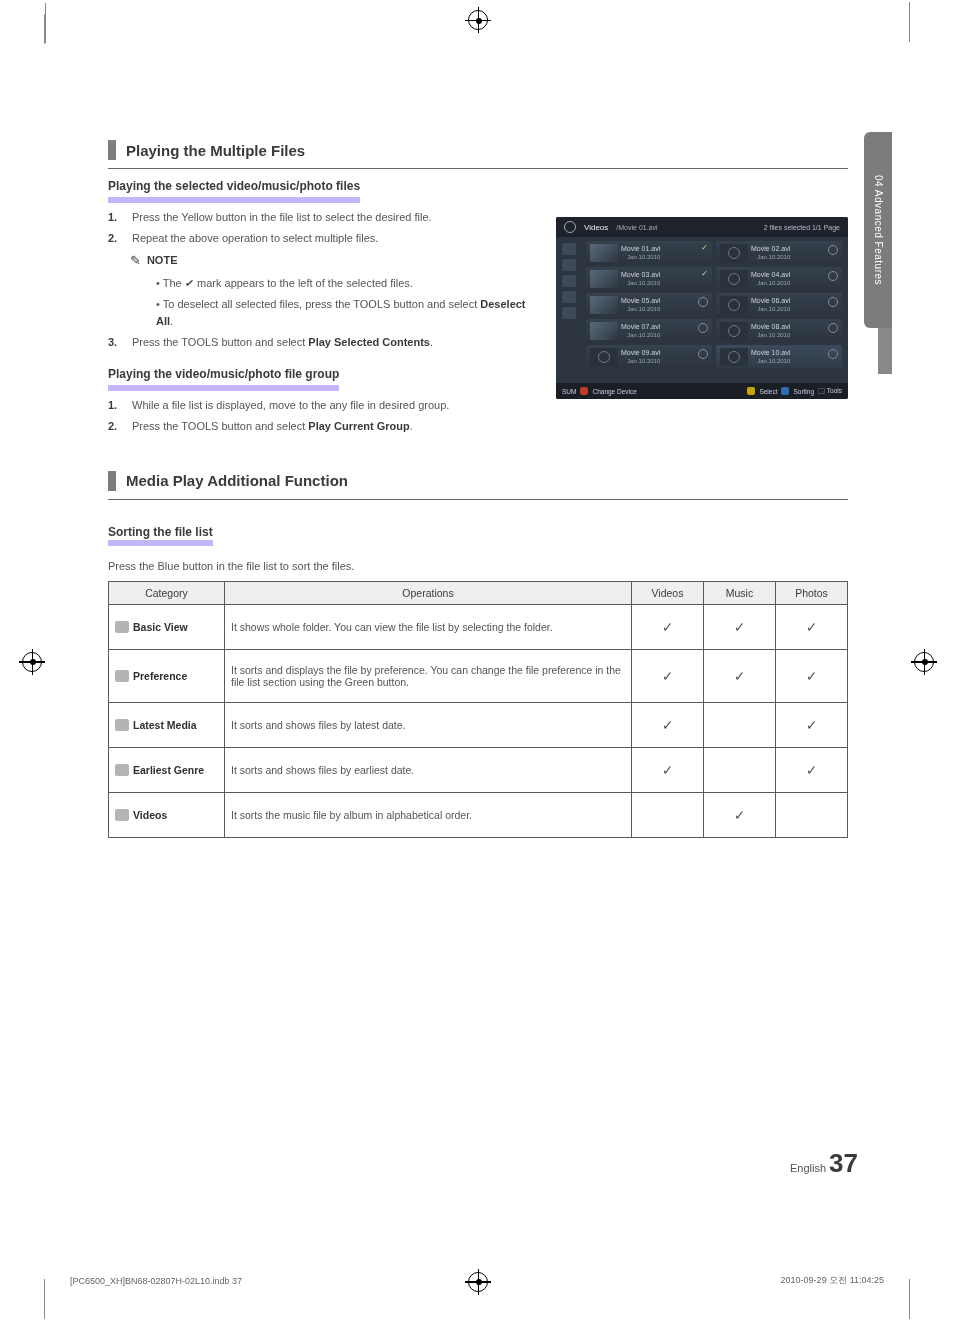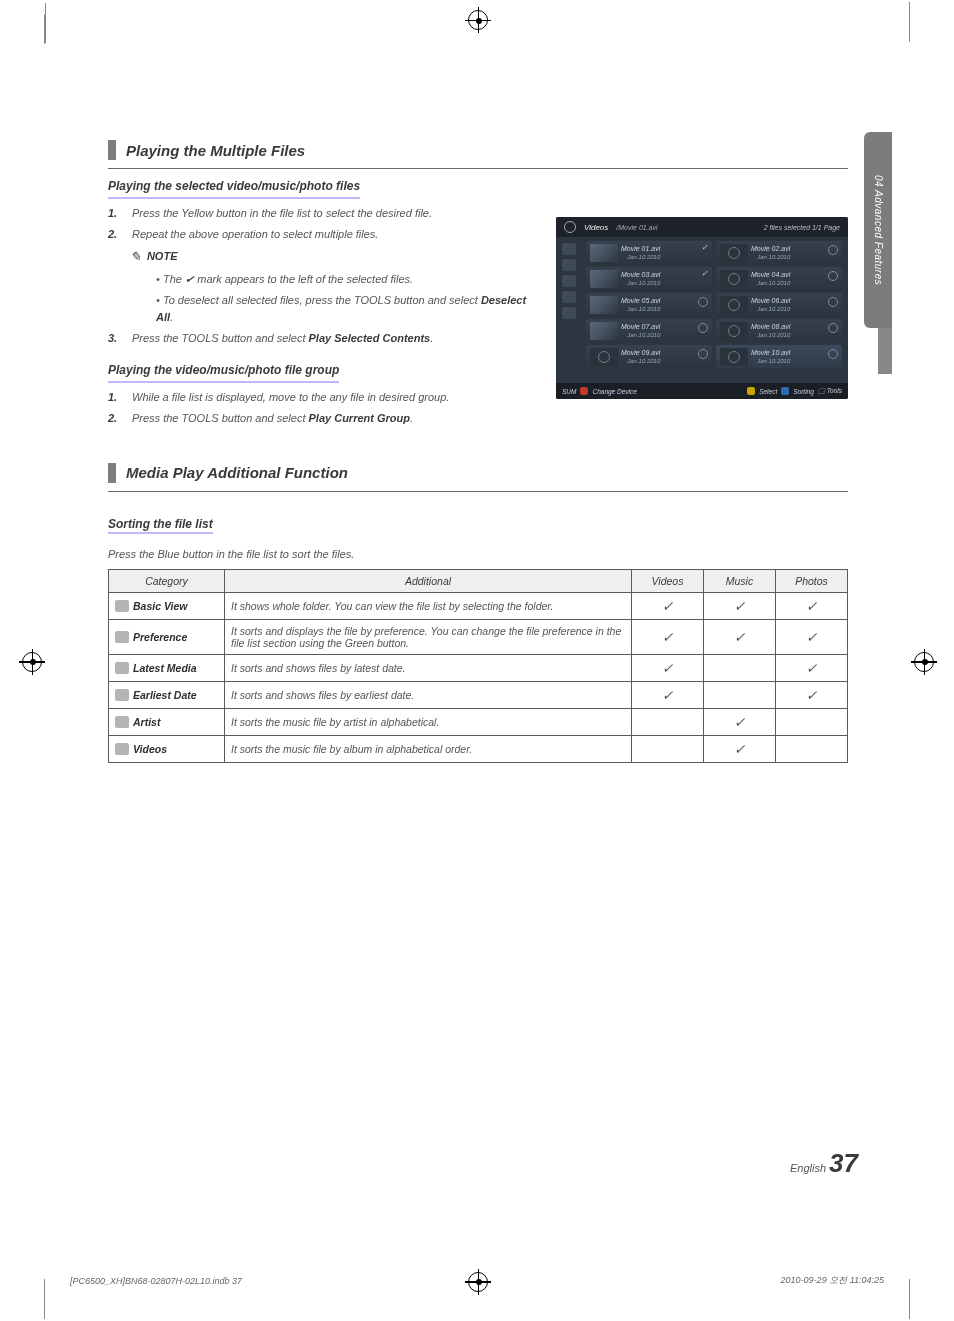--- a/index.html
+++ b/index.html
@@ -1,17 +1,17 @@
 <!DOCTYPE html>
 <html><head>
 <meta charset="utf-8">
 <style>
   * { margin: 0; padding: 0; box-sizing: border-box; }
   body { font-family: Arial, Helvetica, sans-serif; background: #fff; color: #5a5a5a; }
-  .page { width: 954px; height: 1321px; position: relative; margin: 0 auto; background: #fff; font-style: italic; }
+  .page { width: 954px; height: 1321px; position: relative; margin: 0 auto; background: #fff; }
   .crop-tl, .crop-tr, .crop-bl, .crop-br { position: absolute; width: 30px; height: 30px; }
   .crop-tl { top: 14px; left: 44px; border-left: 1px solid #888; border-top: 1px solid #888; border-top-color: transparent;}
   .crop-tl::after { content:""; position:absolute; width:1px; height:40px; background:#888; left:0; top:-12px;}
   .crop-tr { top: 14px; right: 44px; }
   .crop-tr::after { content:""; position:absolute; width:1px; height:40px; background:#888; right:0; top:-12px;}
   .crop-bl { bottom: 14px; left: 44px;}
   .crop-bl::after { content:""; position:absolute; width:1px; height:40px; background:#888; left:0; bottom:-12px;}
   .crop-br { bottom: 14px; right: 44px;}
   .crop-br::after { content:""; position:absolute; width:1px; height:40px; background:#888; right:0; bottom:-12px;}
   .reg-top, .reg-left, .reg-right { position:absolute; width:18px; height:18px; }
@@ -27,21 +27,21 @@
   .side-tab-text { writing-mode: vertical-rl; color:#fff; font-size:10px; letter-spacing:0.5px;}
   .side-stub { position:absolute; right:62px; top:328px; width:14px; height:46px; background:#888;}
 
   .content { position:absolute; top:132px; left:108px; width:740px; }
 
   .sec-head { display:flex; align-items:center; gap:10px; margin-top:8px; margin-bottom:8px;}
   .sec-bar { width:8px; height:20px; background:#7e7e7e; }
   .sec-title { font-size:15px; font-weight:bold; color:#3a3a3a; }
   .hr { border-bottom:1px solid #666; margin-bottom:8px; margin-top:2px;}
 
-  .sub-u { font-size:12px; font-weight:bold; color:#3a3a3a; border-bottom:2px solid #c4b5fd; display:inline-block; padding-bottom:1px; margin-bottom:6px;}
+  .sub-u { font-size:12px; font-weight:bold; color:#3a3a3a; border-bottom:6px solid #c4b5fd; display:inline-block; padding-bottom:1px; margin-bottom:6px;}
   .body { font-size:11px; color:#555; line-height:1.55; }
   ol.num { list-style:none; padding-left:0; }
   ol.num > li { display:flex; gap:10px; margin-bottom:4px;}
   ol.num > li .n { font-weight:bold; color:#3a3a3a; min-width:14px;}
   .bold { font-weight:bold; color:#3a3a3a;}
   .note-row { display:flex; align-items:center; gap:6px; margin:4px 0 4px 22px;}
   .note-icon { font-size:13px; color:#3a3a3a;}
   ul.bul { list-style:none; padding-left:48px;}
   ul.bul > li::before { content:"• "; }
   ul.bul > li { margin-bottom:4px;}
@@ -70,21 +70,21 @@
   .tvshot .cell .reel { position:absolute; right:4px; top:4px; width:10px;height:10px;border:1px solid #889;border-radius:50%;}
   .tvshot .bottombar { position:absolute; bottom:0; left:0; right:0; height:16px; background:#1a1f26; display:flex; align-items:center; padding:0 6px; gap:4px;}
   .tvshot .bottombar .badge { width:8px;height:8px;border-radius:2px;}
   .tvshot .bottombar .ra{background:#c0392b;} .tvshot .bottombar .rc{background:#c9a400;} .tvshot .bottombar .rd{background:#2b6cb0;}
   .tvshot .bottombar .txt{font-size:6.5px;color:#ccd;}
   .tvshot .bottombar .spacer{flex:1;}
 
   
   table.sort { width:100%; border-collapse:collapse; font-size:10.5px; margin-top:6px;}
   table.sort th { background:#efefef; border:1px solid #5a5a5a; padding:5px 6px; font-weight:normal; color:#3a3a3a;}
-  table.sort td { border:1px solid #5a5a5a; padding:5px 6px; vertical-align:middle; color:#555;margin-top:10px;}
+  table.sort td { border:1px solid #5a5a5a; padding:14px 6px; vertical-align:middle; color:#555;margin-top:10px;}
   table.sort td.cat { white-space:nowrap;}
   .caticon { display:inline-block; width:14px;height:12px; background:#b4b4b4; border-radius:2px; vertical-align:middle; margin-right:4px; position:relative;}
   .catlabel { font-weight:bold; color:#2f2f2f; vertical-align:middle;}
   td.mk { text-align:center; font-size:14px; color:#3a3a3a;}
 
   .page-footer { position:absolute; bottom:142px; right:96px; font-size:11px; color:#555;}
   .page-footer .pg { font-size:26px; font-weight:bold; color:#3a3a3a; }
   .print-line { position:absolute; bottom:34px; left:70px; right:70px; display:flex; justify-content:space-between; font-size:9px; color:#666; align-items:center;}
   .print-line .mid { position:absolute; left:50%; transform:translateX(-50%);}
 </style>
@@ -286,21 +286,21 @@
     <div class="hr"></div>
     <div style="height:14px"></div>
 
     <div class="sub-u">Sorting the file list</div>
     <div class="body" style="margin-top:6px">Press the Blue button in the file list to sort the files.</div>
 
     <table class="sort">
       <thead>
         <tr>
           <th style="width:116px">Category</th>
-          <th>Additional</th>
+          <th>Operations</th>
           <th style="width:72px">Videos</th>
           <th style="width:72px">Music</th>
           <th style="width:72px">Photos</th>
         </tr>
       </thead>
       <tbody id="tbody">
           <tr>
             <td class="cat"><span class="caticon"></span><span class="catlabel">Basic View</span></td>
     <td>It shows whole folder. You can view the file list by selecting the folder.</td>
     <td class="mk">✓</td>
@@ -315,32 +315,25 @@
             <td class="mk">✓</td>
           </tr>
           <tr>
             <td class="cat"><span class="caticon"></span><span class="catlabel">Latest Media</span></td>
     <td>It sorts and shows files by latest date.</td>
     <td class="mk">✓</td>
             <td class="mk"></td>
             <td class="mk">✓</td>
           </tr>
           <tr>
-            <td class="cat"><span class="caticon"></span><span class="catlabel">Earliest Date</span></td>
+            <td class="cat"><span class="caticon"></span><span class="catlabel">Earliest Genre</span></td>
     <td>It sorts and shows files by earliest date.</td>
     <td class="mk">✓</td>
             <td class="mk"></td>
             <td class="mk">✓</td>
-          </tr>
-          <tr>
-            <td class="cat"><span class="caticon"></span><span class="catlabel">Artist</span></td>
-    <td>It sorts the music file by artist in alphabetical.</td>
-    <td class="mk"></td>
-            <td class="mk">✓</td>
-            <td class="mk"></td>
           </tr>
           <tr>
             <td class="cat"><span class="caticon"></span><span class="catlabel">Videos</span></td>
     <td>It sorts the music file by album in alphabetical order.</td>
     <td class="mk"></td>
             <td class="mk">✓</td>
             <td class="mk"></td>
           </tr>
         </tbody>
     </table>

